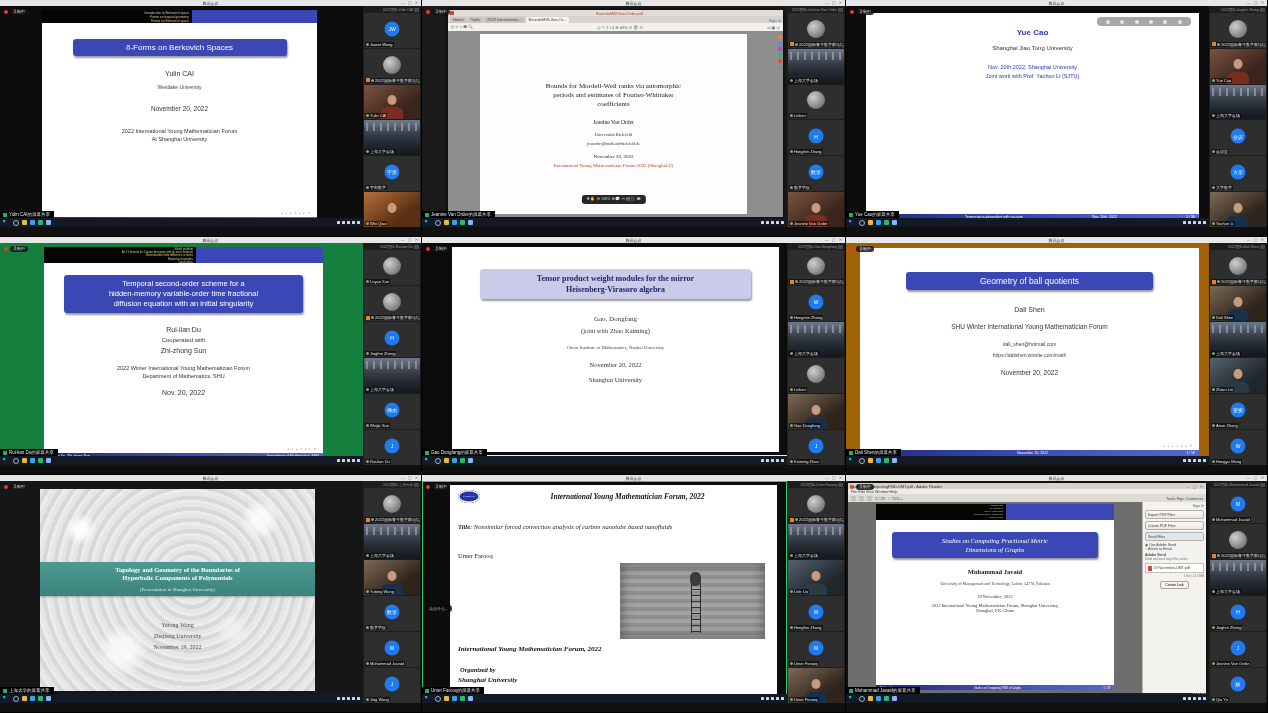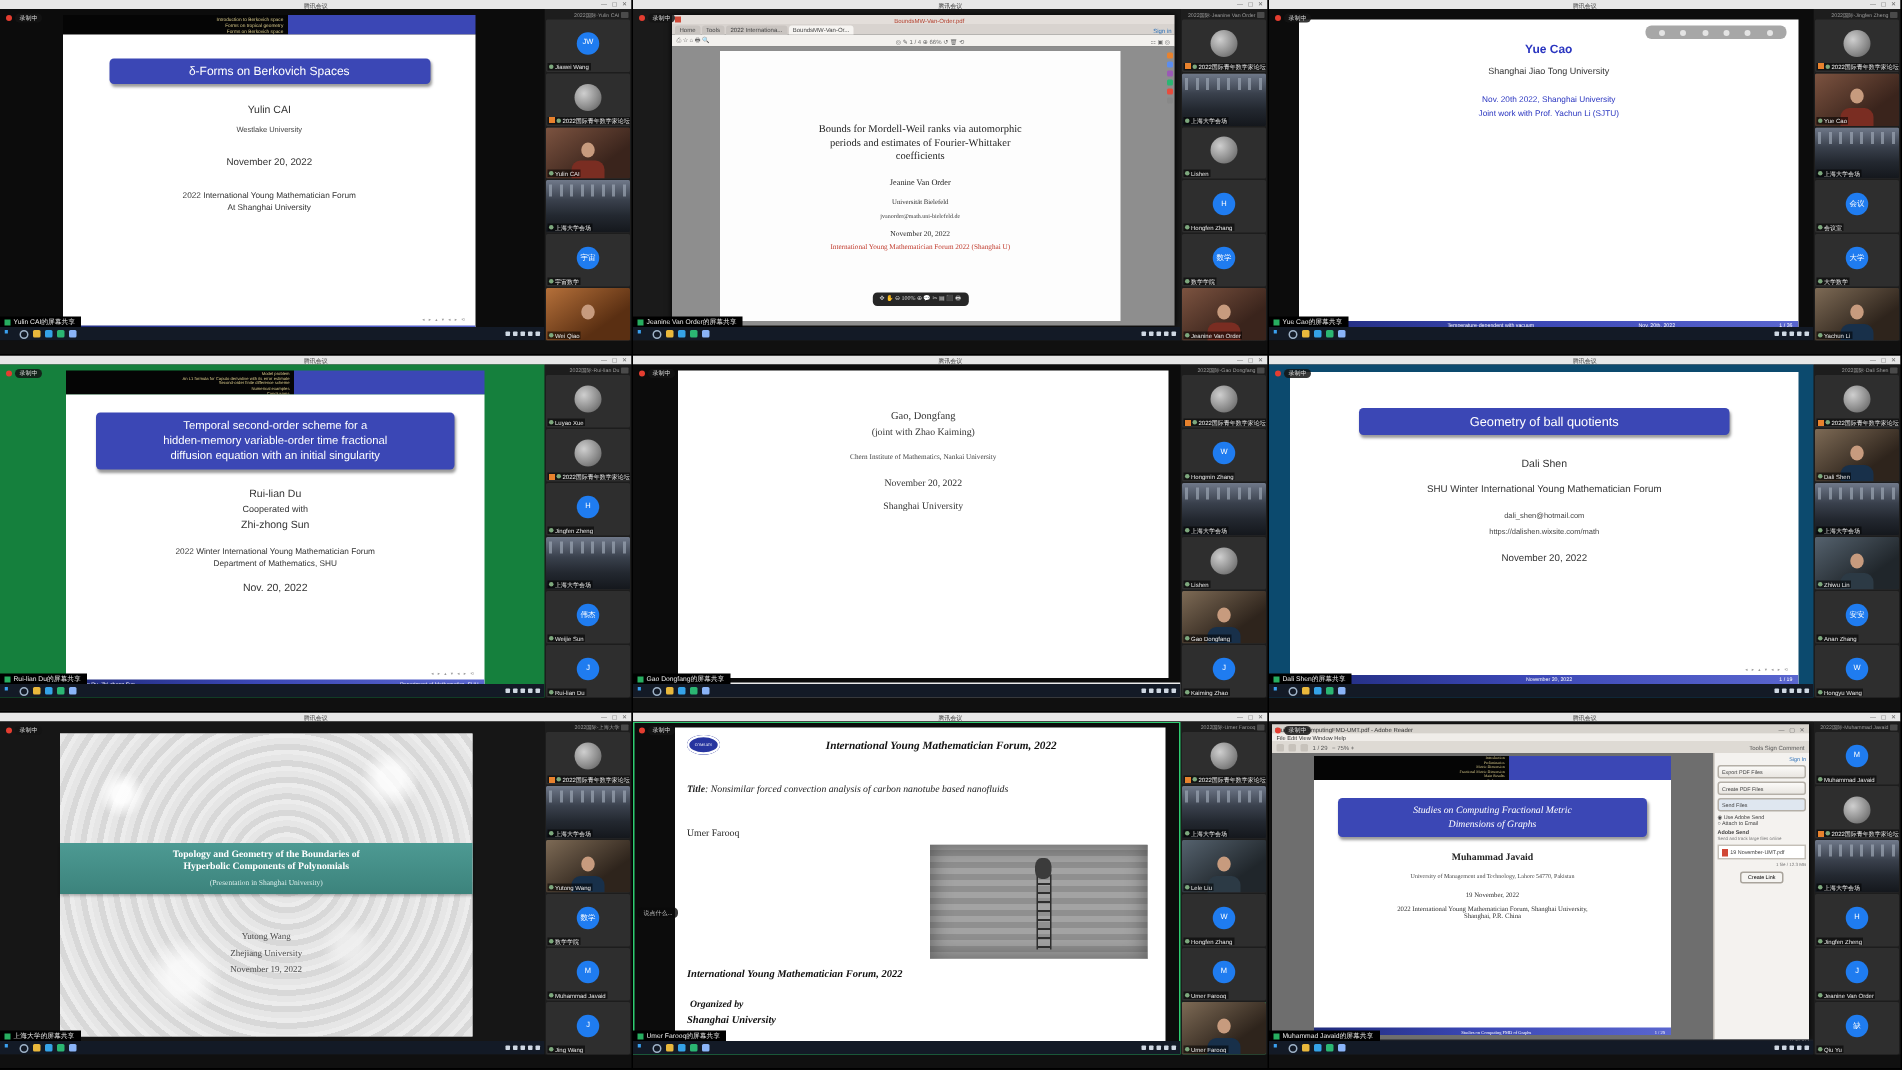--- a/index.html
+++ b/index.html
@@ -502,21 +502,23 @@
         <span class="t-center">腾讯会议</span>
         <span class="t-controls">—  ▢  ✕</span>
       </div>
     <div class="cbody">
       <div class="stage" style="background:#0c0c0c;">
         <div class="recbadge">
             <span class="recdot"></span>
             <span class="recpill">录制中</span>
           </div>
         <div class="slide serif abs" style="left:30px;right:8px;top:4px;bottom:13px;">
-          <div style="margin-top:26px;font-size:7px;color:#333;">Gao, Dongfang</div>
+          <div class="banner ml" style="margin-top:22px;width:78%;font-size:8px;line-height:11px;background:#c9cbe8;color:#23246a;font-weight:bold;">Tensor product weight modules for the mirror
+Heisenberg-Virasoro algebra</div>
+          <div style="margin-top:16px;font-size:7px;color:#333;">Gao, Dongfang</div>
           <div style="margin-top:4px;font-size:6.5px;color:#333;">(joint with Zhao Kaiming)</div>
           <div style="margin-top:11px;font-size:4.8px;color:#444;">Chern Institute of Mathematics, Nankai University</div>
           <div style="margin-top:11px;font-size:6.5px;color:#333;">November 20, 2022</div>
           <div style="margin-top:8px;font-size:6.5px;color:#333;">Shanghai University</div>
         </div>
         <div class="winsearch">
           <span style="width:5px;height:5px;background:#444;clip-path:polygon(0 0,45% 0,45% 45%,0 45%);box-shadow:3px 0 0 #444,0 3px 0 #444,3px 3px 0 #444;"></span>
           <span class="ws-box">🔍<input placeholder="在这里输入你要搜索的内容" style=""></span>
           <span class="tb-ico" style="background:#35a3e8"></span>
           <span class="tb-ico" style="background:#e9b83c"></span>
@@ -575,21 +577,21 @@
       </div>
     </div>
   </div>
 
   <div class="cell">
     <div class="titlebar">
         <span class="t-center">腾讯会议</span>
         <span class="t-controls">—  ▢  ✕</span>
       </div>
     <div class="cbody">
-      <div class="stage" style="background:#0c4a6e;">
+      <div class="stage" style="background:#a16207;">
         <div class="recbadge">
             <span class="recdot"></span>
             <span class="recpill">录制中</span>
           </div>
         <div class="slide abs" style="left:14px;right:10px;top:5px;bottom:9px;">
           <div class="banner" style="margin-top:24px;width:68%;font-size:8.5px;">Geometry of ball quotients</div>
           <div style="margin-top:16px;font-size:7px;color:#333;">Dali Shen</div>
           <div style="margin-top:10px;font-size:6.5px;color:#333;">SHU Winter International Young Mathematician Forum</div>
           <div style="margin-top:11px;font-size:5px;color:#444;">dali_shen@hotmail.com</div>
           <div style="margin-top:5px;font-size:5px;color:#444;">https://dalishen.wixsite.com/math</div>

